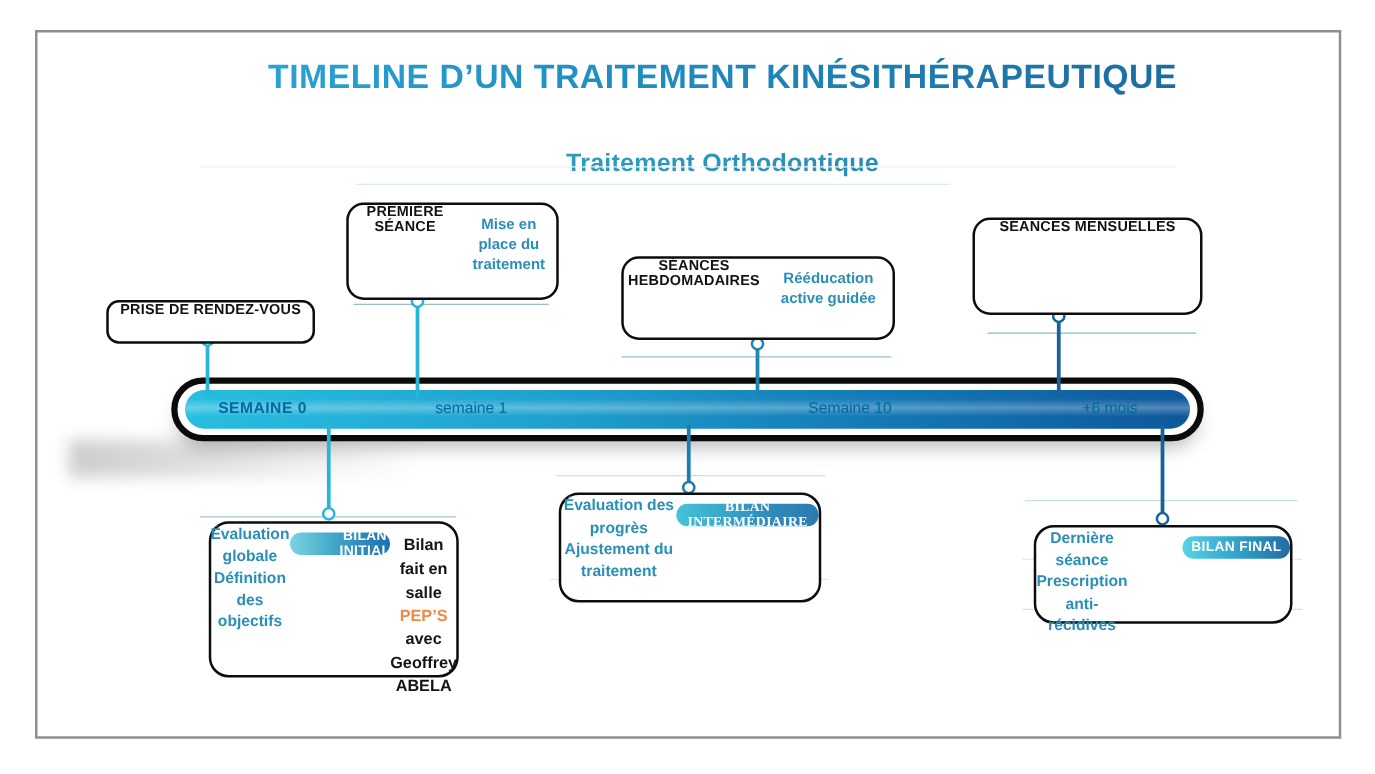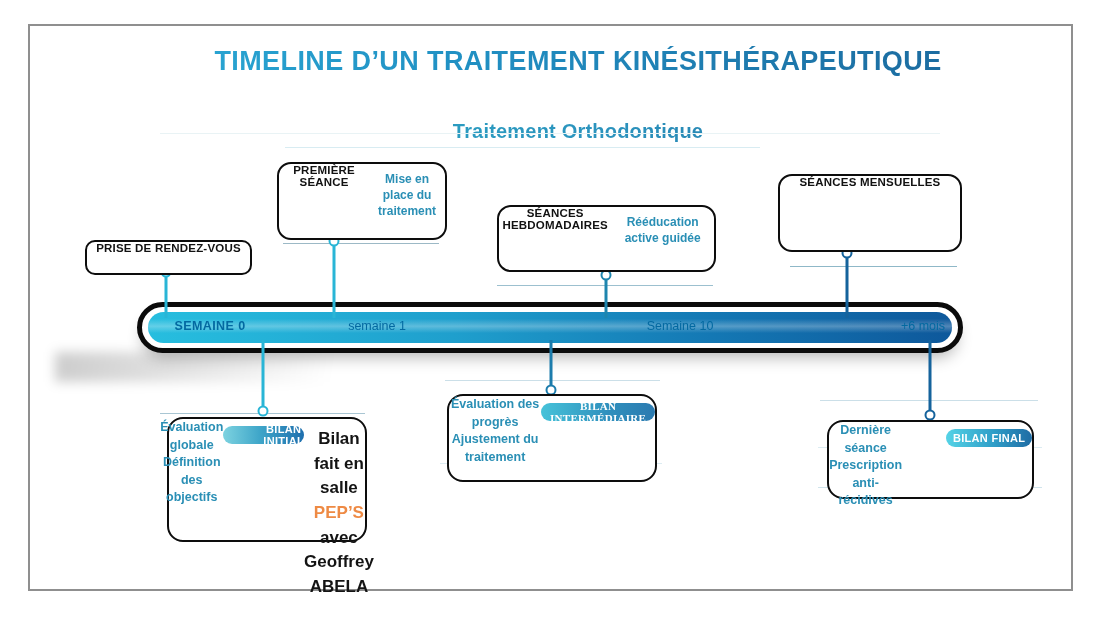--- a/index.html
+++ b/index.html
@@ -44,21 +44,21 @@
   .mbox .desc span{display:block;}
   .bbox .tealines{font-size:12.5px;font-weight:600;color:#2a8fb5;line-height:1.4;}
   .bbox .tealines span{display:block;}
   .badge{
     margin-top:7px;height:18px;border-radius:9px;display:flex;align-items:center;justify-content:center;
     color:#ffffff;font-size:11px;font-weight:800;letter-spacing:.3px;
   }
   .badge.b1{width:174px;background:linear-gradient(90deg,#7dd3e0 0%,#3fa6c9 45%,#1e6fae 100%);padding-left:40px;}
   .badge.b2{width:186px;background:linear-gradient(90deg,#46c2d9 0%,#2f8fbd 60%,#2b7ab0 100%);font-family:Liberation Serif, serif;}
   .badge.b3{width:184px;background:linear-gradient(90deg,#55d3e6 0%,#2f9ec8 55%,#1f6ca4 100%);}
-  .note{font-size:17px;font-weight:600;color:#141414;line-height:1.45;margin-top:8px;}
+  .note{font-size:13px;font-weight:600;color:#141414;line-height:1.45;margin-top:8px;}
   .note .hl{color:#ee8a44;font-weight:700;}
   .shadow-wedge{
     position:absolute;left:55px;top:352px;width:370px;height:30px;z-index:1;
     background:linear-gradient(100deg,rgba(0,0,0,.20) 0%,rgba(0,0,0,.08) 45%,rgba(0,0,0,0) 75%);
     filter:blur(6px);
   }
 </style>
 </head>
 <body>
 
@@ -81,21 +81,21 @@
   <div class="hline" style="left:440px;top:463px;width:222px;background:#dcecf2;"></div>
   <div class="hline" style="left:818px;top:487px;width:224px;background:#d0e4ec;"></div>
 
   <div class="shadow-wedge"></div>
   <div class="pill-outer"></div>
   <div class="pill-inner"></div>
 
   <div class="bar-label strong" style="left:210px;">SEMAINE 0</div>
   <div class="bar-label" style="left:377px;">semaine 1</div>
   <div class="bar-label" style="left:680px;">Semaine 10</div>
-  <div class="bar-label" style="left:888px;margin-left:35px;">+6 mois</div>
+  <div class="bar-label" style="left:888px;">+6 mois</div>
 
   <div class="vline" style="left:166px;top:272px;height:46px;background:#29b5d6;"></div>
   <div class="dot" style="left:166px;top:272px;border:2.5px solid #29b5d6;"></div>
 
   <div class="vline" style="left:334px;top:241px;height:77px;background:#29b5d6;"></div>
   <div class="dot" style="left:334px;top:241px;border:2.5px solid #29b5d6;"></div>
 
   <div class="vline" style="left:606px;top:275px;height:43px;background:#1e85ae;"></div>
   <div class="dot" style="left:606px;top:275px;border:2.5px solid #1e85ae;"></div>
 

